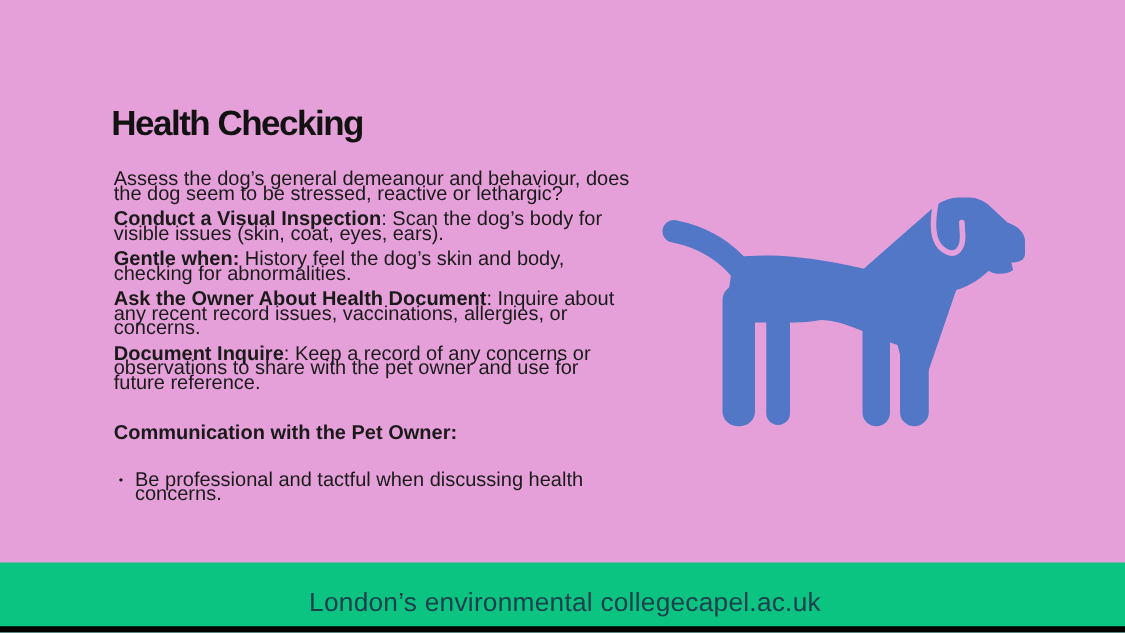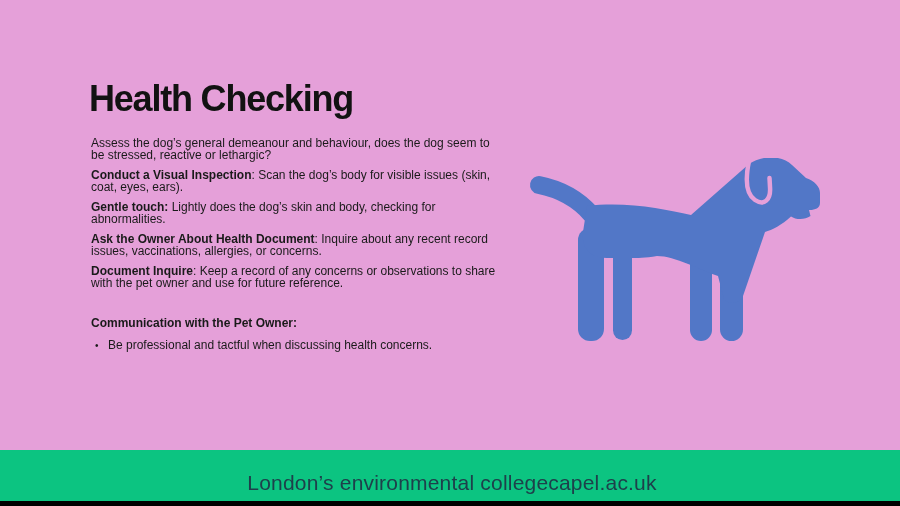--- a/index.html
+++ b/index.html
@@ -9,43 +9,43 @@
     width: 900px; height: 506px;
     background: var(--bg-pink, #E5A0D9);
     font-family: "Liberation Sans", sans-serif;
     overflow: hidden;
   }
   .slide { position: absolute; inset: 0; }
 
   .title {
     position: absolute;
     left: 89px; top: 77px;
-    font-size: 36px;
+    font-size: 28px;
     font-weight: bold;
     letter-spacing: -1.2px;
     color: #121212;
     line-height: 44px;
     white-space: nowrap;
   }
 
   .text-col {
     position: absolute;
     left: 91px; top: 138px;
     width: 414px;
-    font-size: 12px;
+    font-size: 16px;
     line-height: 11.5px;
     color: #1A1A1A;
   }
   .text-col p { margin: 0 0 9px 0; }
   .lead { font-weight: bold; }
 
   .comm-heading { margin-top: 29px !important; font-weight: bold; }
   .comm-heading .rest { font-weight: bold; }
 
-  ul.bullets { list-style: none; margin-top: 10px; }
+  ul.bullets { list-style: none; margin-top: 26px; }
   ul.bullets li {
     position: relative;
     padding-left: 17px;
     margin-bottom: 8px;
   }
   ul.bullets li::before {
     content: "\2022";
     position: absolute;
     left: 4px; top: 0;
     font-size: 10px;
@@ -79,21 +79,21 @@
 </head>
 <body>
 
 <div class="slide">
 
   <div class="title">Health Checking</div>
 
   <div class="text-col">
     <p><span class="lead"></span><span>Assess the dog’s general demeanour and behaviour, does the dog seem to be stressed, reactive or lethargic?</span></p>
     <p><span class="lead">Conduct a Visual Inspection</span><span>: Scan the dog’s body for visible issues (skin, coat, eyes, ears).</span></p>
-    <p><span class="lead">Gentle touch:</span><span> Lightly does the dog’s skin and body, checking for abnormalities.</span></p>
+    <p><span class="lead">Gentle when:</span><span> History feel the dog’s skin and body, checking for abnormalities.</span></p>
     <p><span class="lead">Ask the Owner About Health Document</span><span>: Inquire about any recent record issues, vaccinations, allergies, or concerns.</span></p>
     <p><span class="lead">Document Inquire</span><span>: Keep a record of any concerns or observations to share with the pet owner and use for future reference.</span></p>
 
     <p class="comm-heading"><span class="lead">Communication with the Pet Owner</span><span class="rest">:</span></p>
 
     <ul class="bullets">
       <li>Be professional and tactful when discussing health concerns.</li>
     </ul>
   </div>
 

